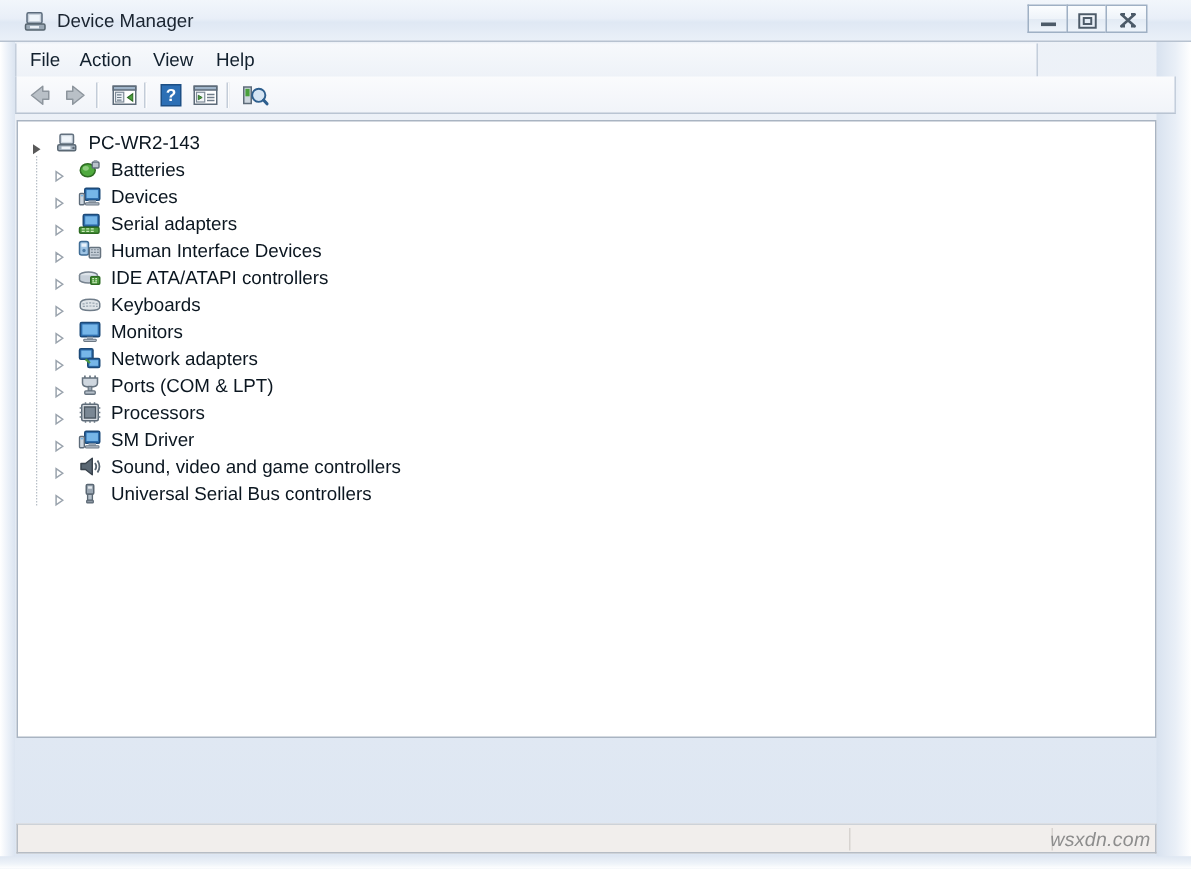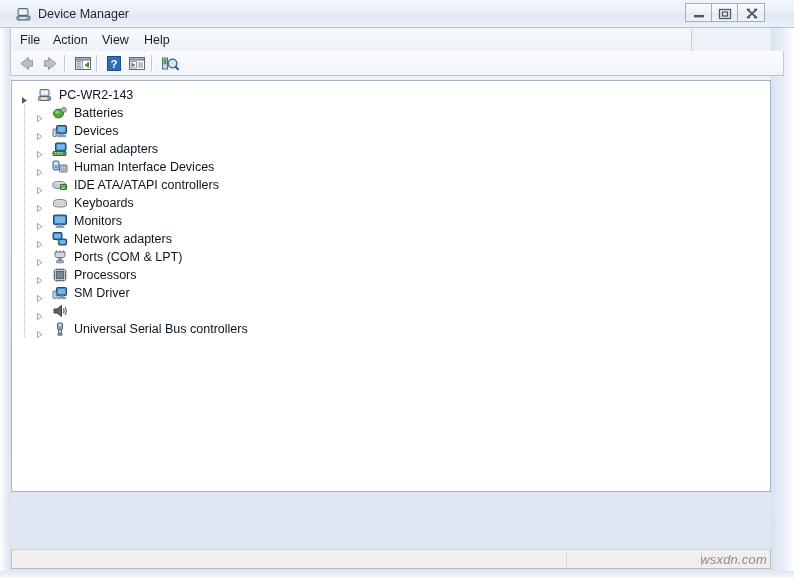--- a/index.html
+++ b/index.html
@@ -421,20 +421,21 @@
     <path d="M0.5 0 v18" stroke="#b8bfc7" stroke-width="1" stroke-dasharray="1 1"></path>
   </svg></span>
             <span class="twisty"><svg width="9" height="9" viewBox="0 0 9 9">
     <path d="M2.4 1.4 L6.8 4.5 L2.4 7.6 Z" fill="none" stroke="#9aa3ad" stroke-width="1"></path>
   </svg></span>
             <span class="nicon"><svg width="16" height="16" viewBox="0 0 16 16">
       <path d="M2 6 h3 L9.5 2.5 v11 L5 10 H2 Z" fill="#5a6773" stroke="#39434d" stroke-width="1" stroke-linejoin="round"></path>
       <path d="M11.3 5.6 q1.7 2.4 0 4.8" stroke="#5a6773" stroke-width="1.2" fill="none"></path>
       <path d="M13 4 q2.6 4 0 8" stroke="#5a6773" stroke-width="1.2" fill="none"></path>
     </svg></span>
+            <span class="nlabel">Sound, video and game controllers</span>
           </div>
           <div class="node child">
             <span class="dots"><svg width="1" height="18" viewBox="0 0 1 18">
     <path d="M0.5 0 v18" stroke="#b8bfc7" stroke-width="1" stroke-dasharray="1 1"></path>
   </svg></span>
             <span class="twisty"><svg width="9" height="9" viewBox="0 0 9 9">
     <path d="M2.4 1.4 L6.8 4.5 L2.4 7.6 Z" fill="none" stroke="#9aa3ad" stroke-width="1"></path>
   </svg></span>
             <span class="nicon"><svg width="16" height="16" viewBox="0 0 16 16">
       <rect x="5.5" y="2" width="5" height="6.5" rx="0.8" fill="#9aa6b2" stroke="#5a6773" stroke-width="1"></rect>

